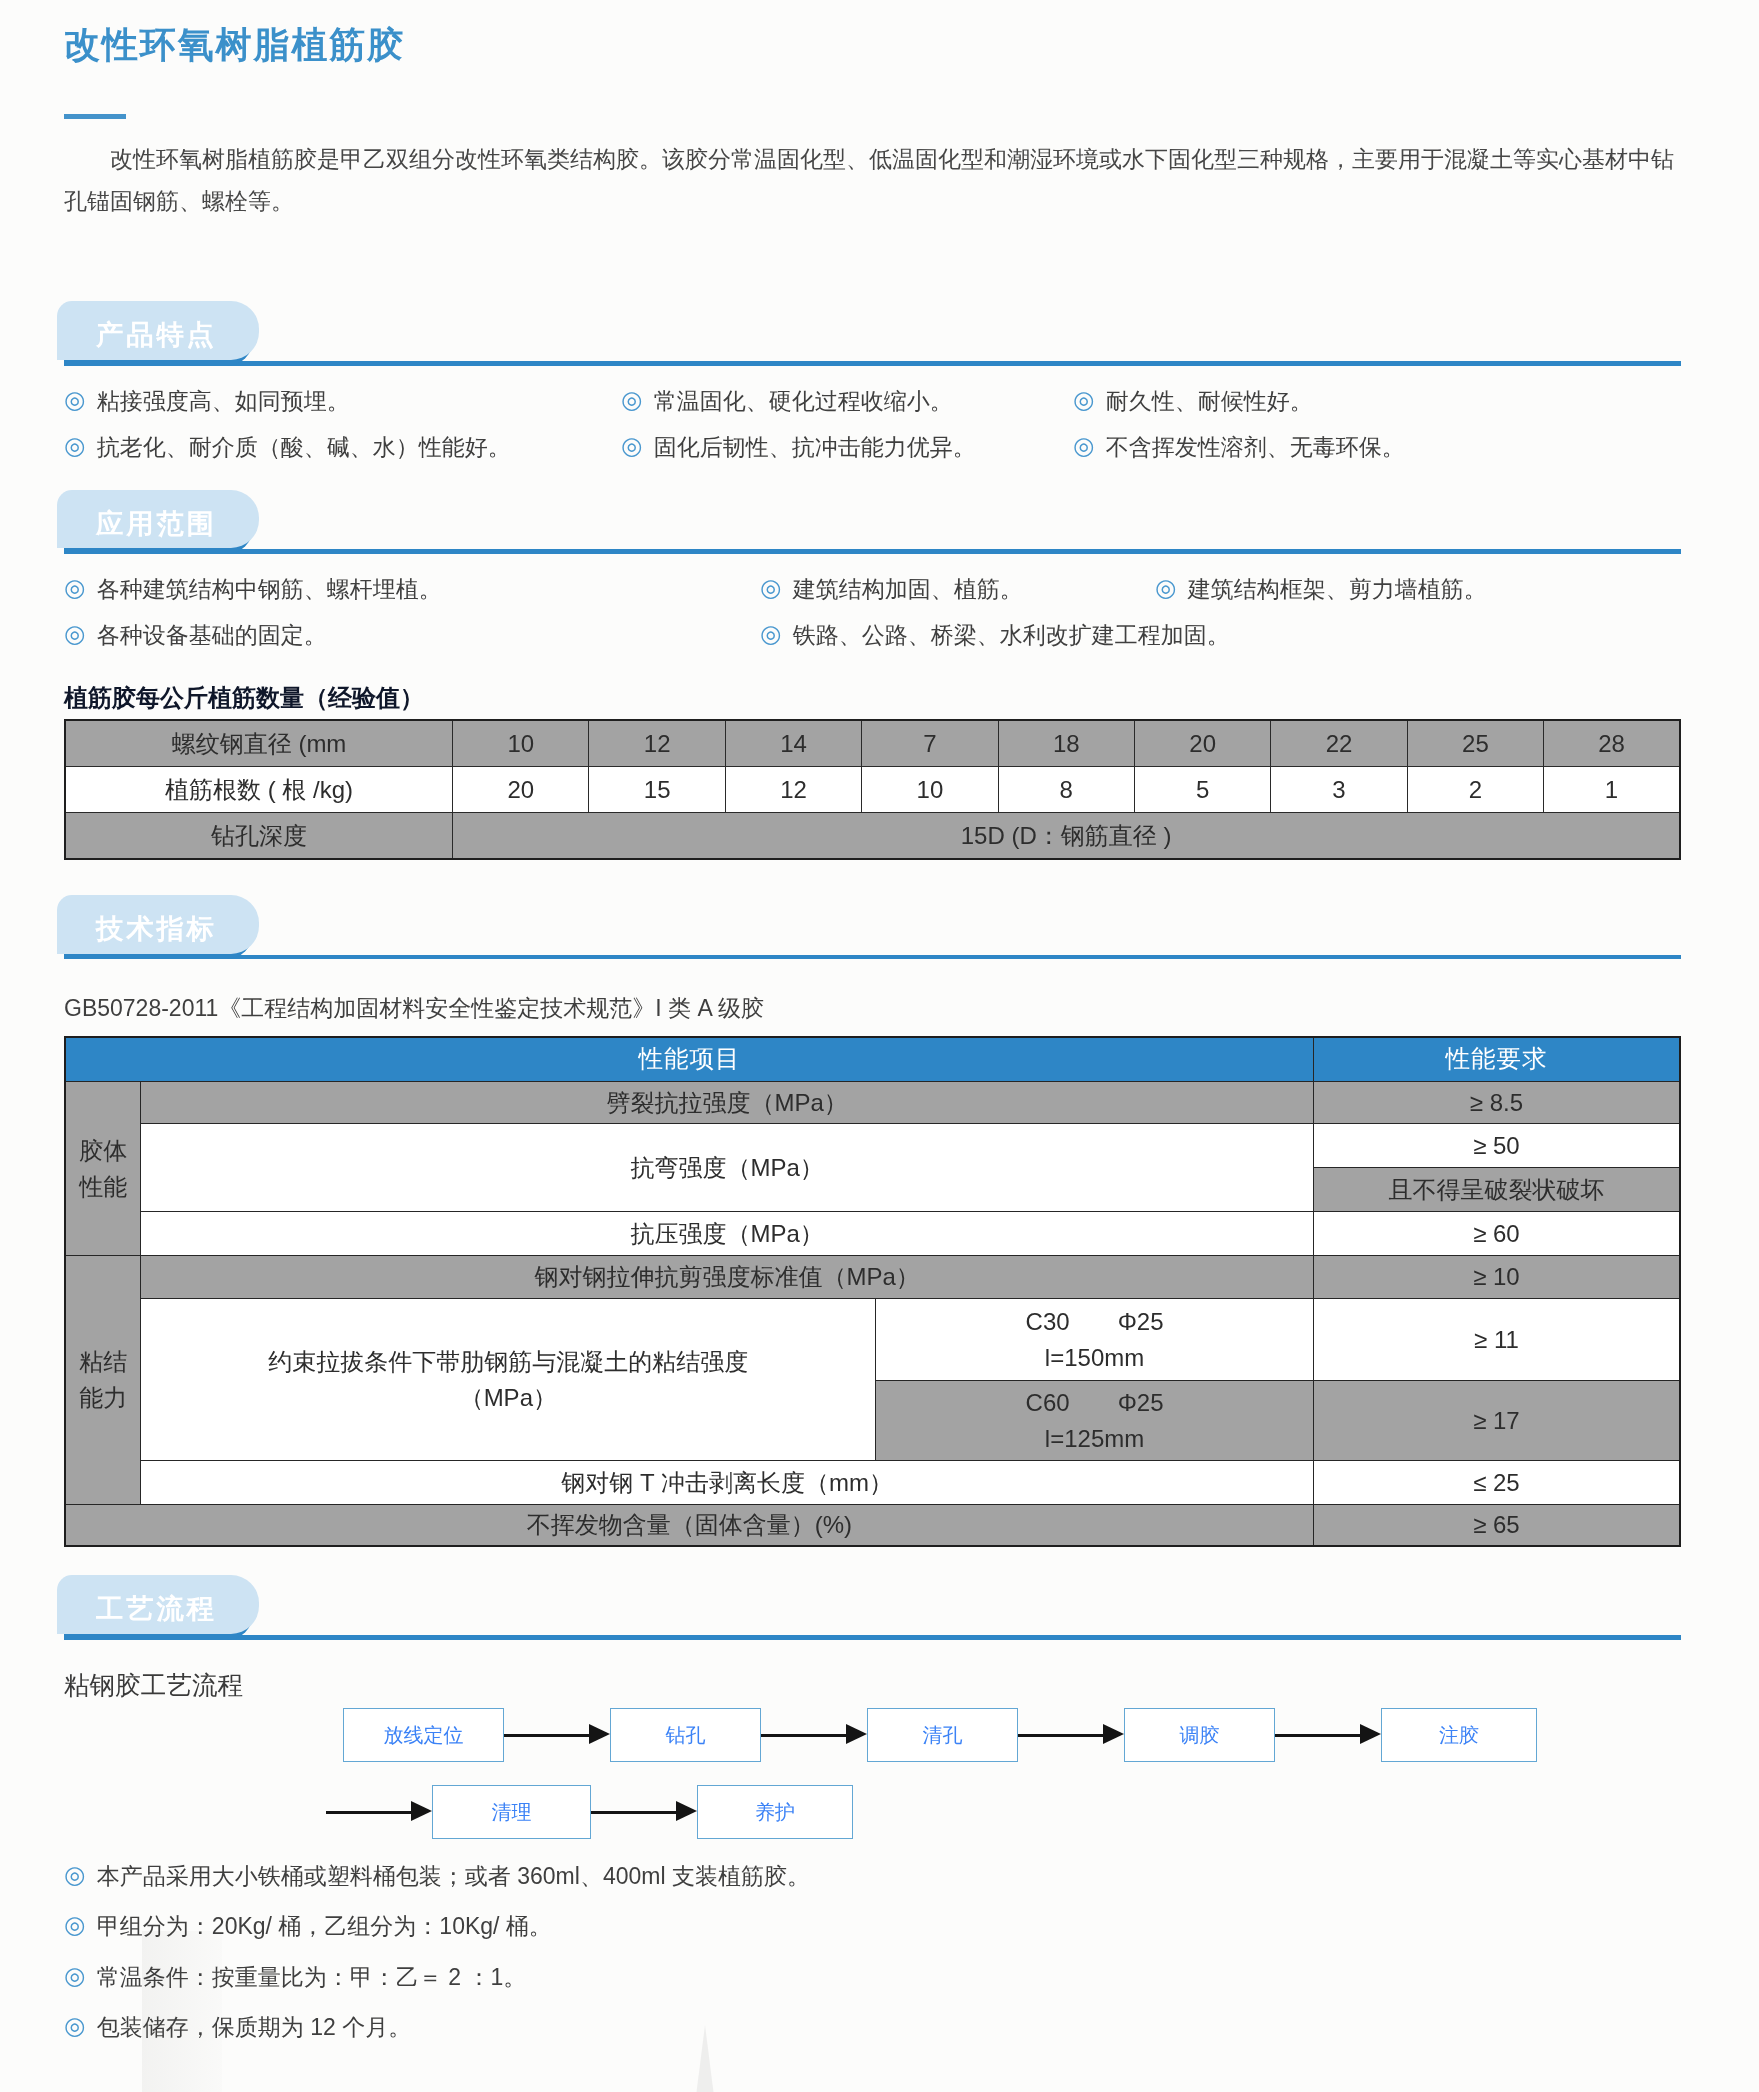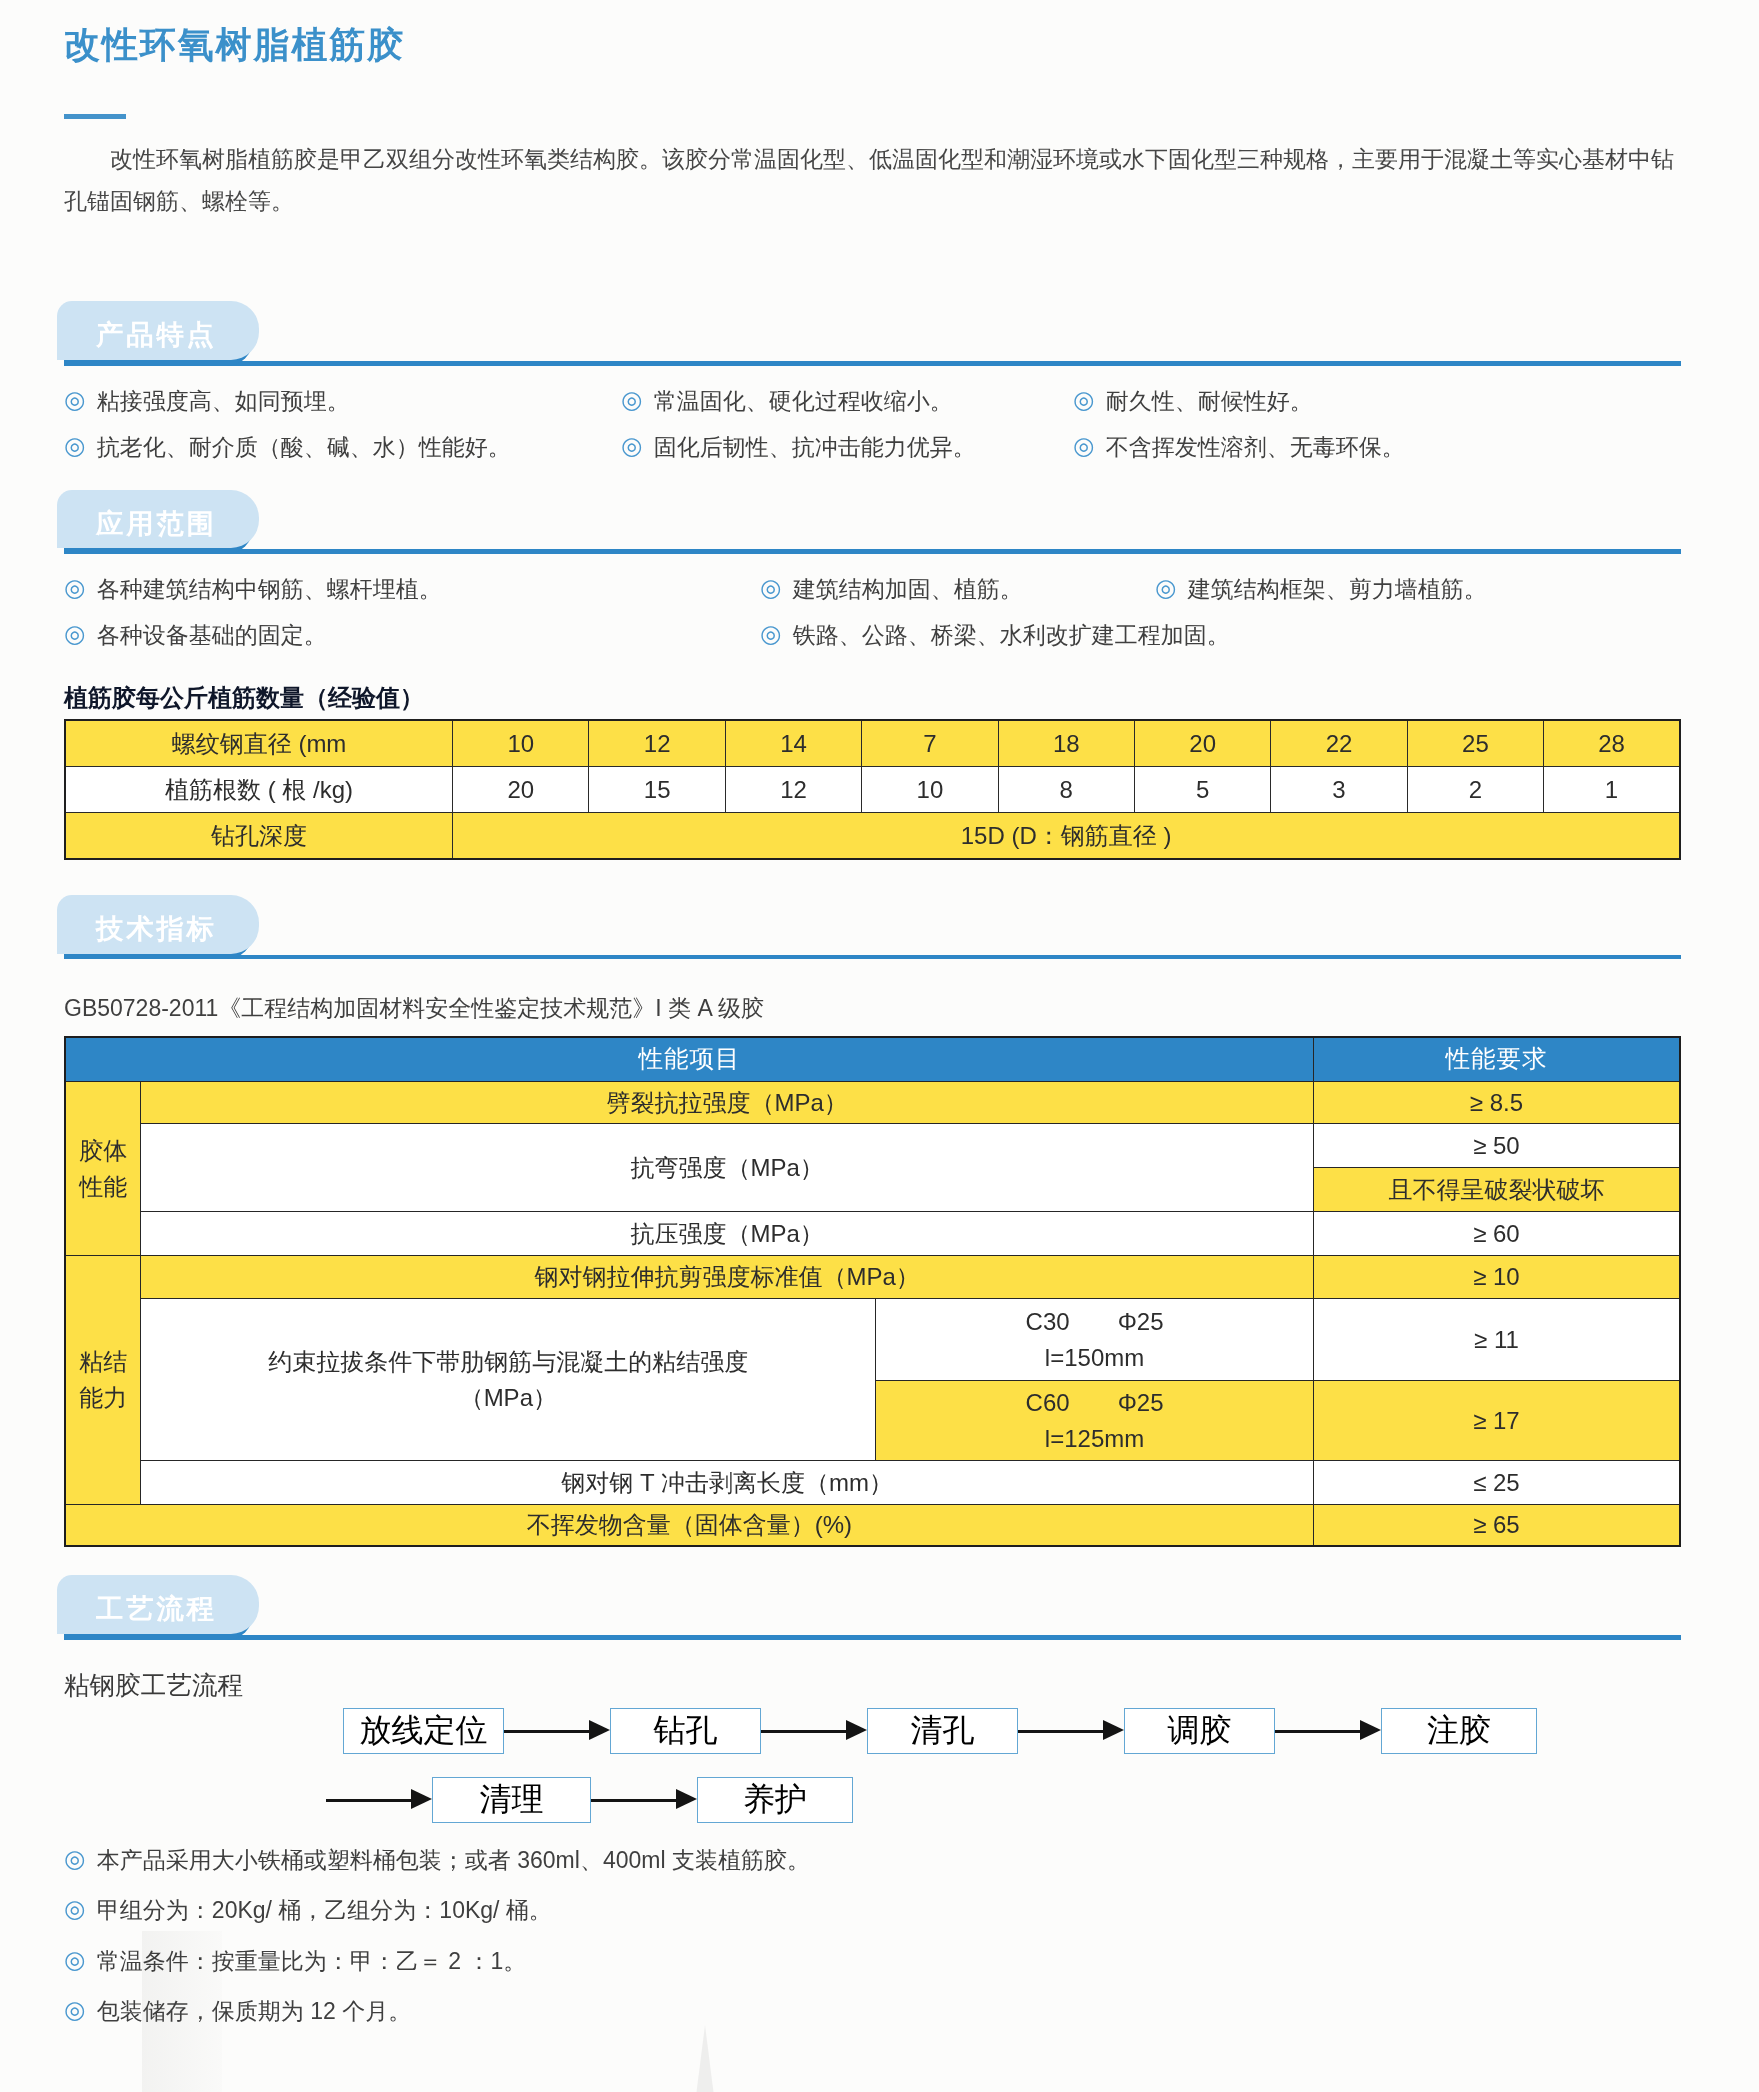--- a/index.html
+++ b/index.html
@@ -33,37 +33,37 @@
   .apps-grid{grid-template-columns:696px 395px auto;}
   .bullet{display:flex;align-items:flex-start;font-size:23px;color:#3f3f3f;line-height:1.4;}
   .bullet .bi{color:#4a98cf;font-size:24.6px;margin-right:11.4px;line-height:1.25;}
   .span2{grid-column:2 / 4;}
 
   
   .tbl-title{margin-top:30px;font-size:24px;font-weight:bold;color:#0f172a;}
   table{border-collapse:collapse;width:100%;table-layout:fixed;margin-top:5.7px;}
   .t1{border:2.8px solid #1f1f1f;}
   .t1 td{border:1.9px solid #2a2a2a;height:45px;text-align:center;font-size:24px;color:#2d2d2d;padding:0;}
-  .gray{background:#fde047;}
+  .gray{background:#a3a3a3;}
   .white{background:#ffffff;}
 
   
   .tech-caption{margin-top:34px;text-align:left;font-size:23px;color:#3f3f3f;}
   .t2{border:2.8px solid #1e1e1e;margin-top:11.4px;}
   .t2 td{border:1.9px solid #262626;text-align:center;font-size:24px;color:#2d2d2d;padding:0 3.8px;line-height:1.5;}
   .t2 .hdr{background:#2e86c6;color:#ffffff;font-size:24.6px;letter-spacing:0.9px;}
   .prewrap{white-space:pre-line;}
 
   
   .flow-label{margin-top:28px;font-size:25.6px;color:#3a3a3a;}
   .flow-row{display:flex;align-items:center;}
   .flow-row1{margin-left:279px;margin-top:5.7px;}
   .flow-row2{margin-left:262px;margin-top:23px;}
-  .fbox{height:46px;box-sizing:border-box;border:1.9px solid #63a7d4;background:#fff;
-    display:flex;align-items:center;justify-content:center;font-size:32px;color:#000000;flex:0 0 auto;}
+  .fbox{height:54px;box-sizing:border-box;border:1.9px solid #63a7d4;background:#fff;
+    display:flex;align-items:center;justify-content:center;font-size:20px;color:#3b82f6;flex:0 0 auto;}
   .w170{width:161px;} .w160{width:151px;} .w168{width:159px;} .w165{width:156px;}
   .farrow{position:relative;width:87px;height:2.8px;background:#141414;margin-right:19px;flex:0 0 auto;}
   .farrow::after{content:"";position:absolute;right:-19px;top:-9.5px;width:0;height:0;
     border-left:21px solid #141414;border-top:10.4px solid transparent;border-bottom:10.4px solid transparent;}
 
   
   .pack-list{display:grid;row-gap:18px;margin-top:21px;}
 
   
   .wm{position:absolute;pointer-events:none;}

